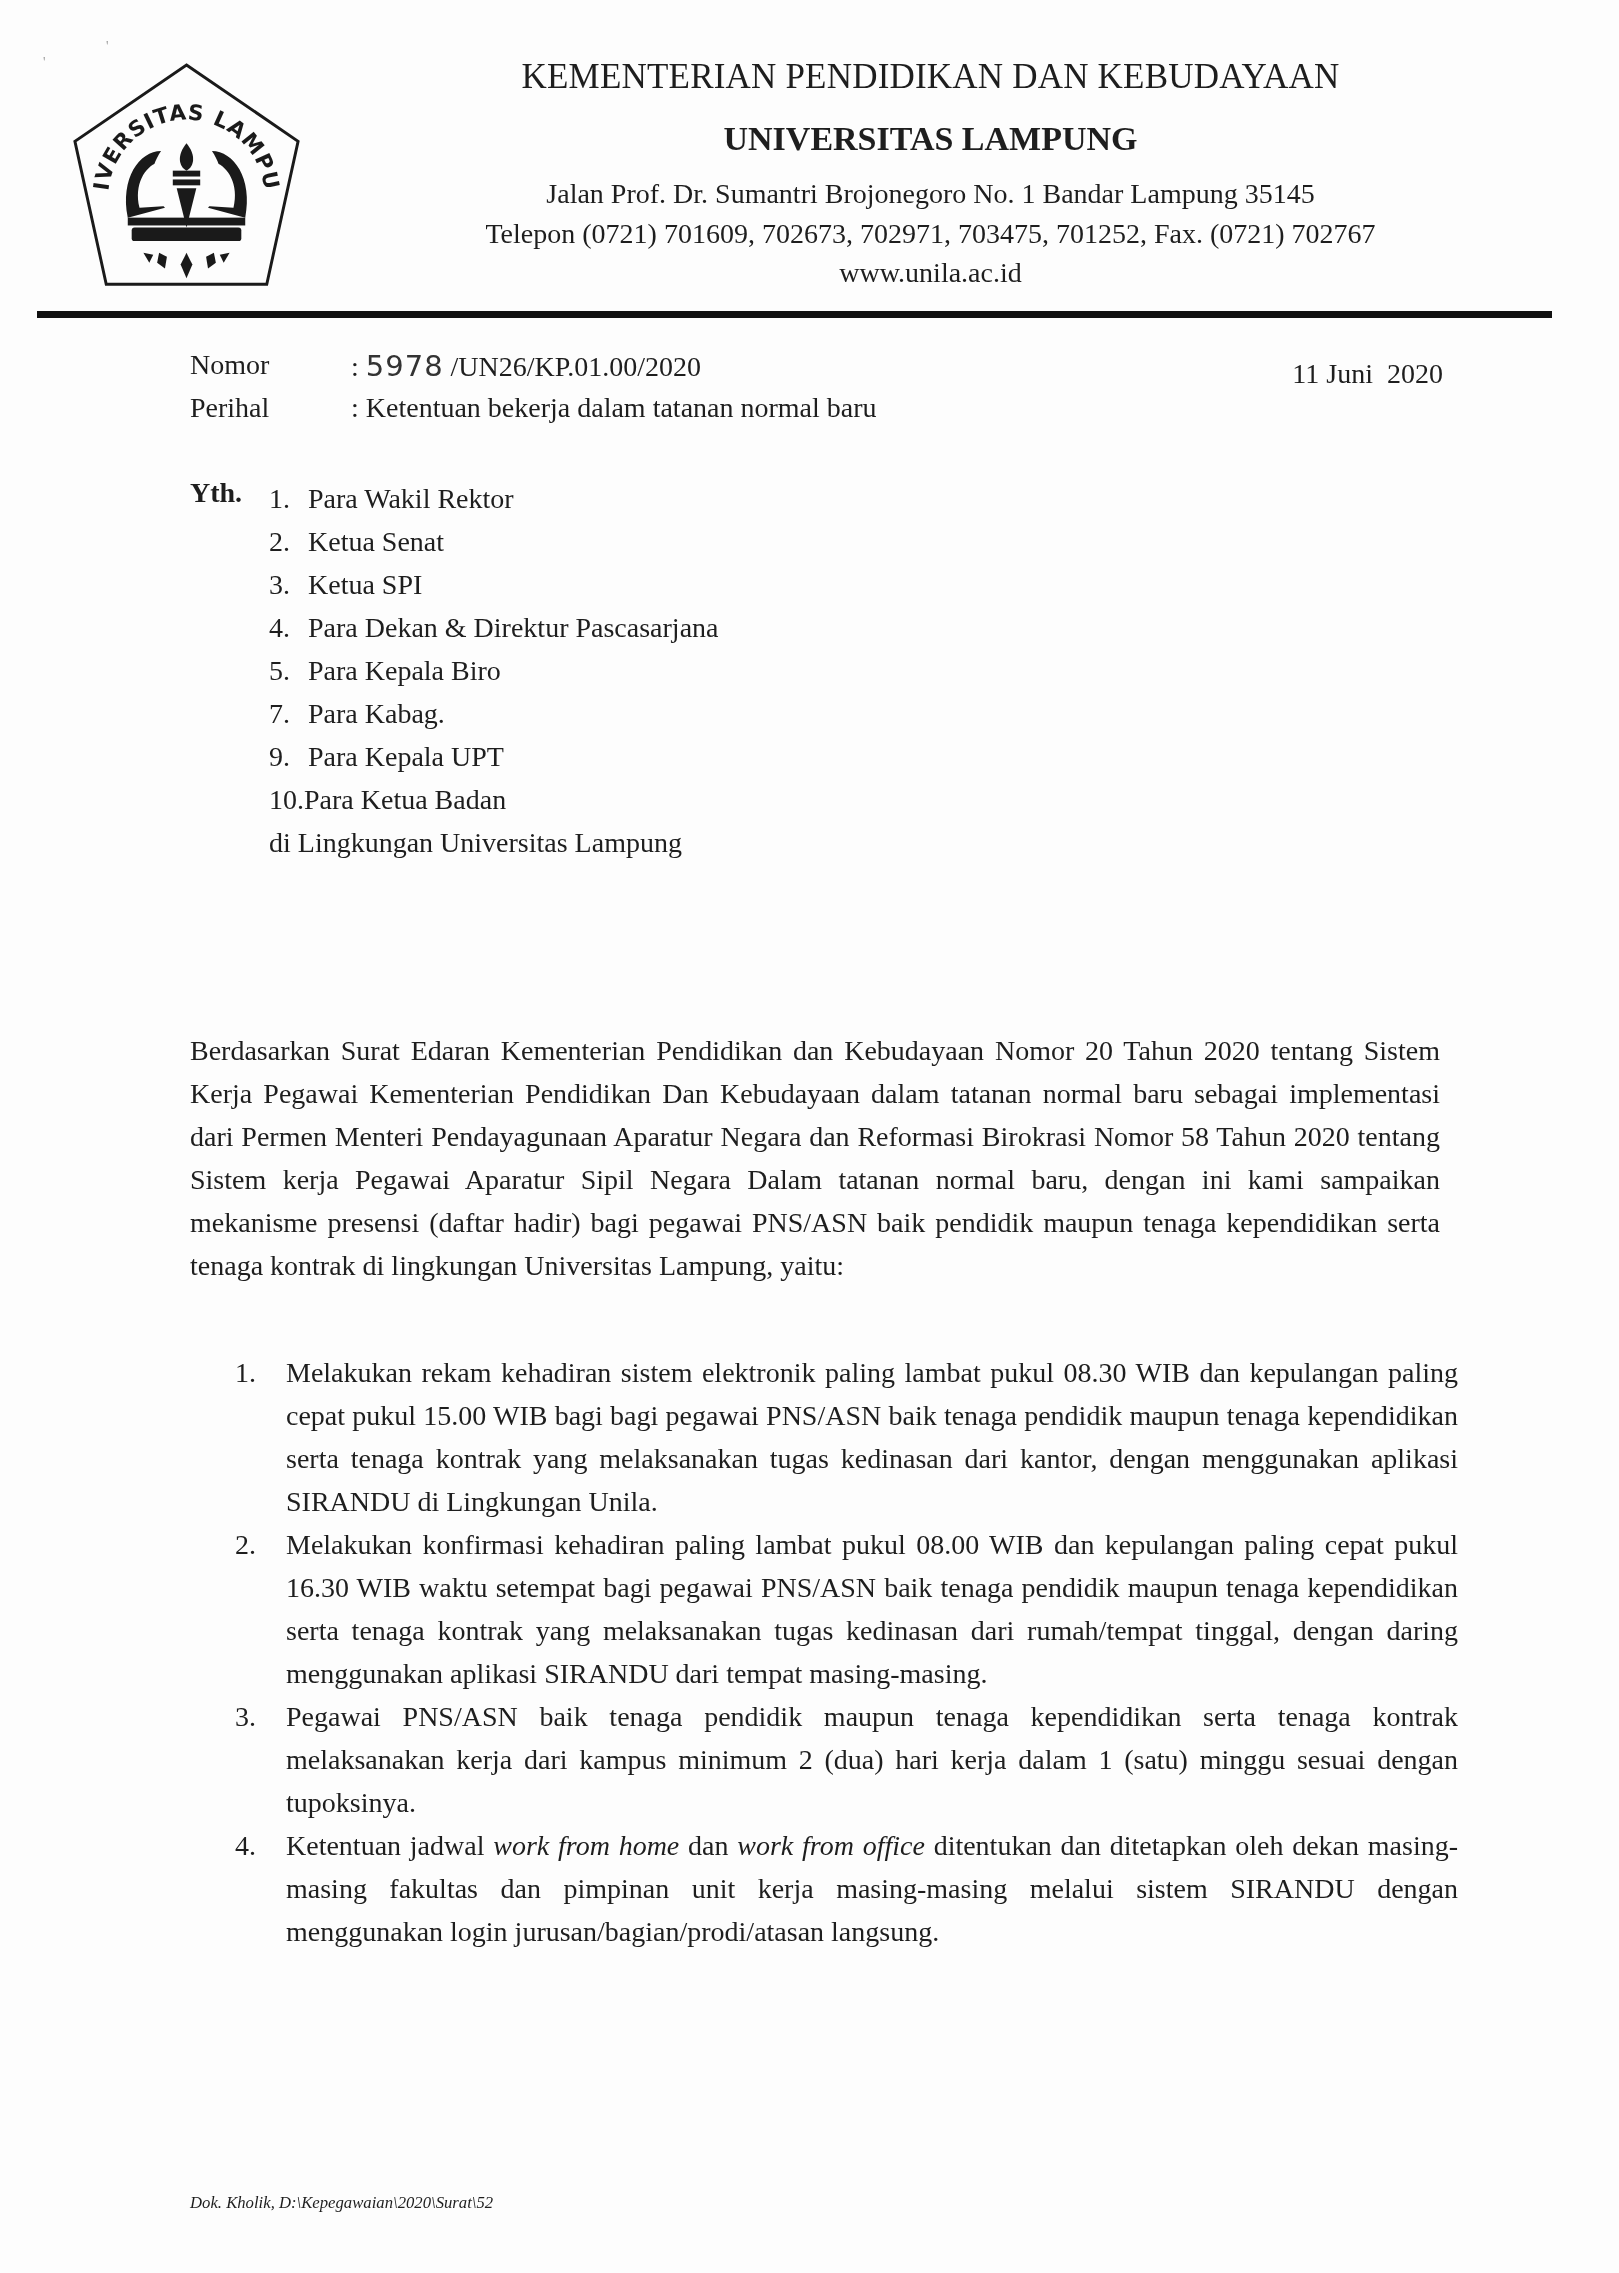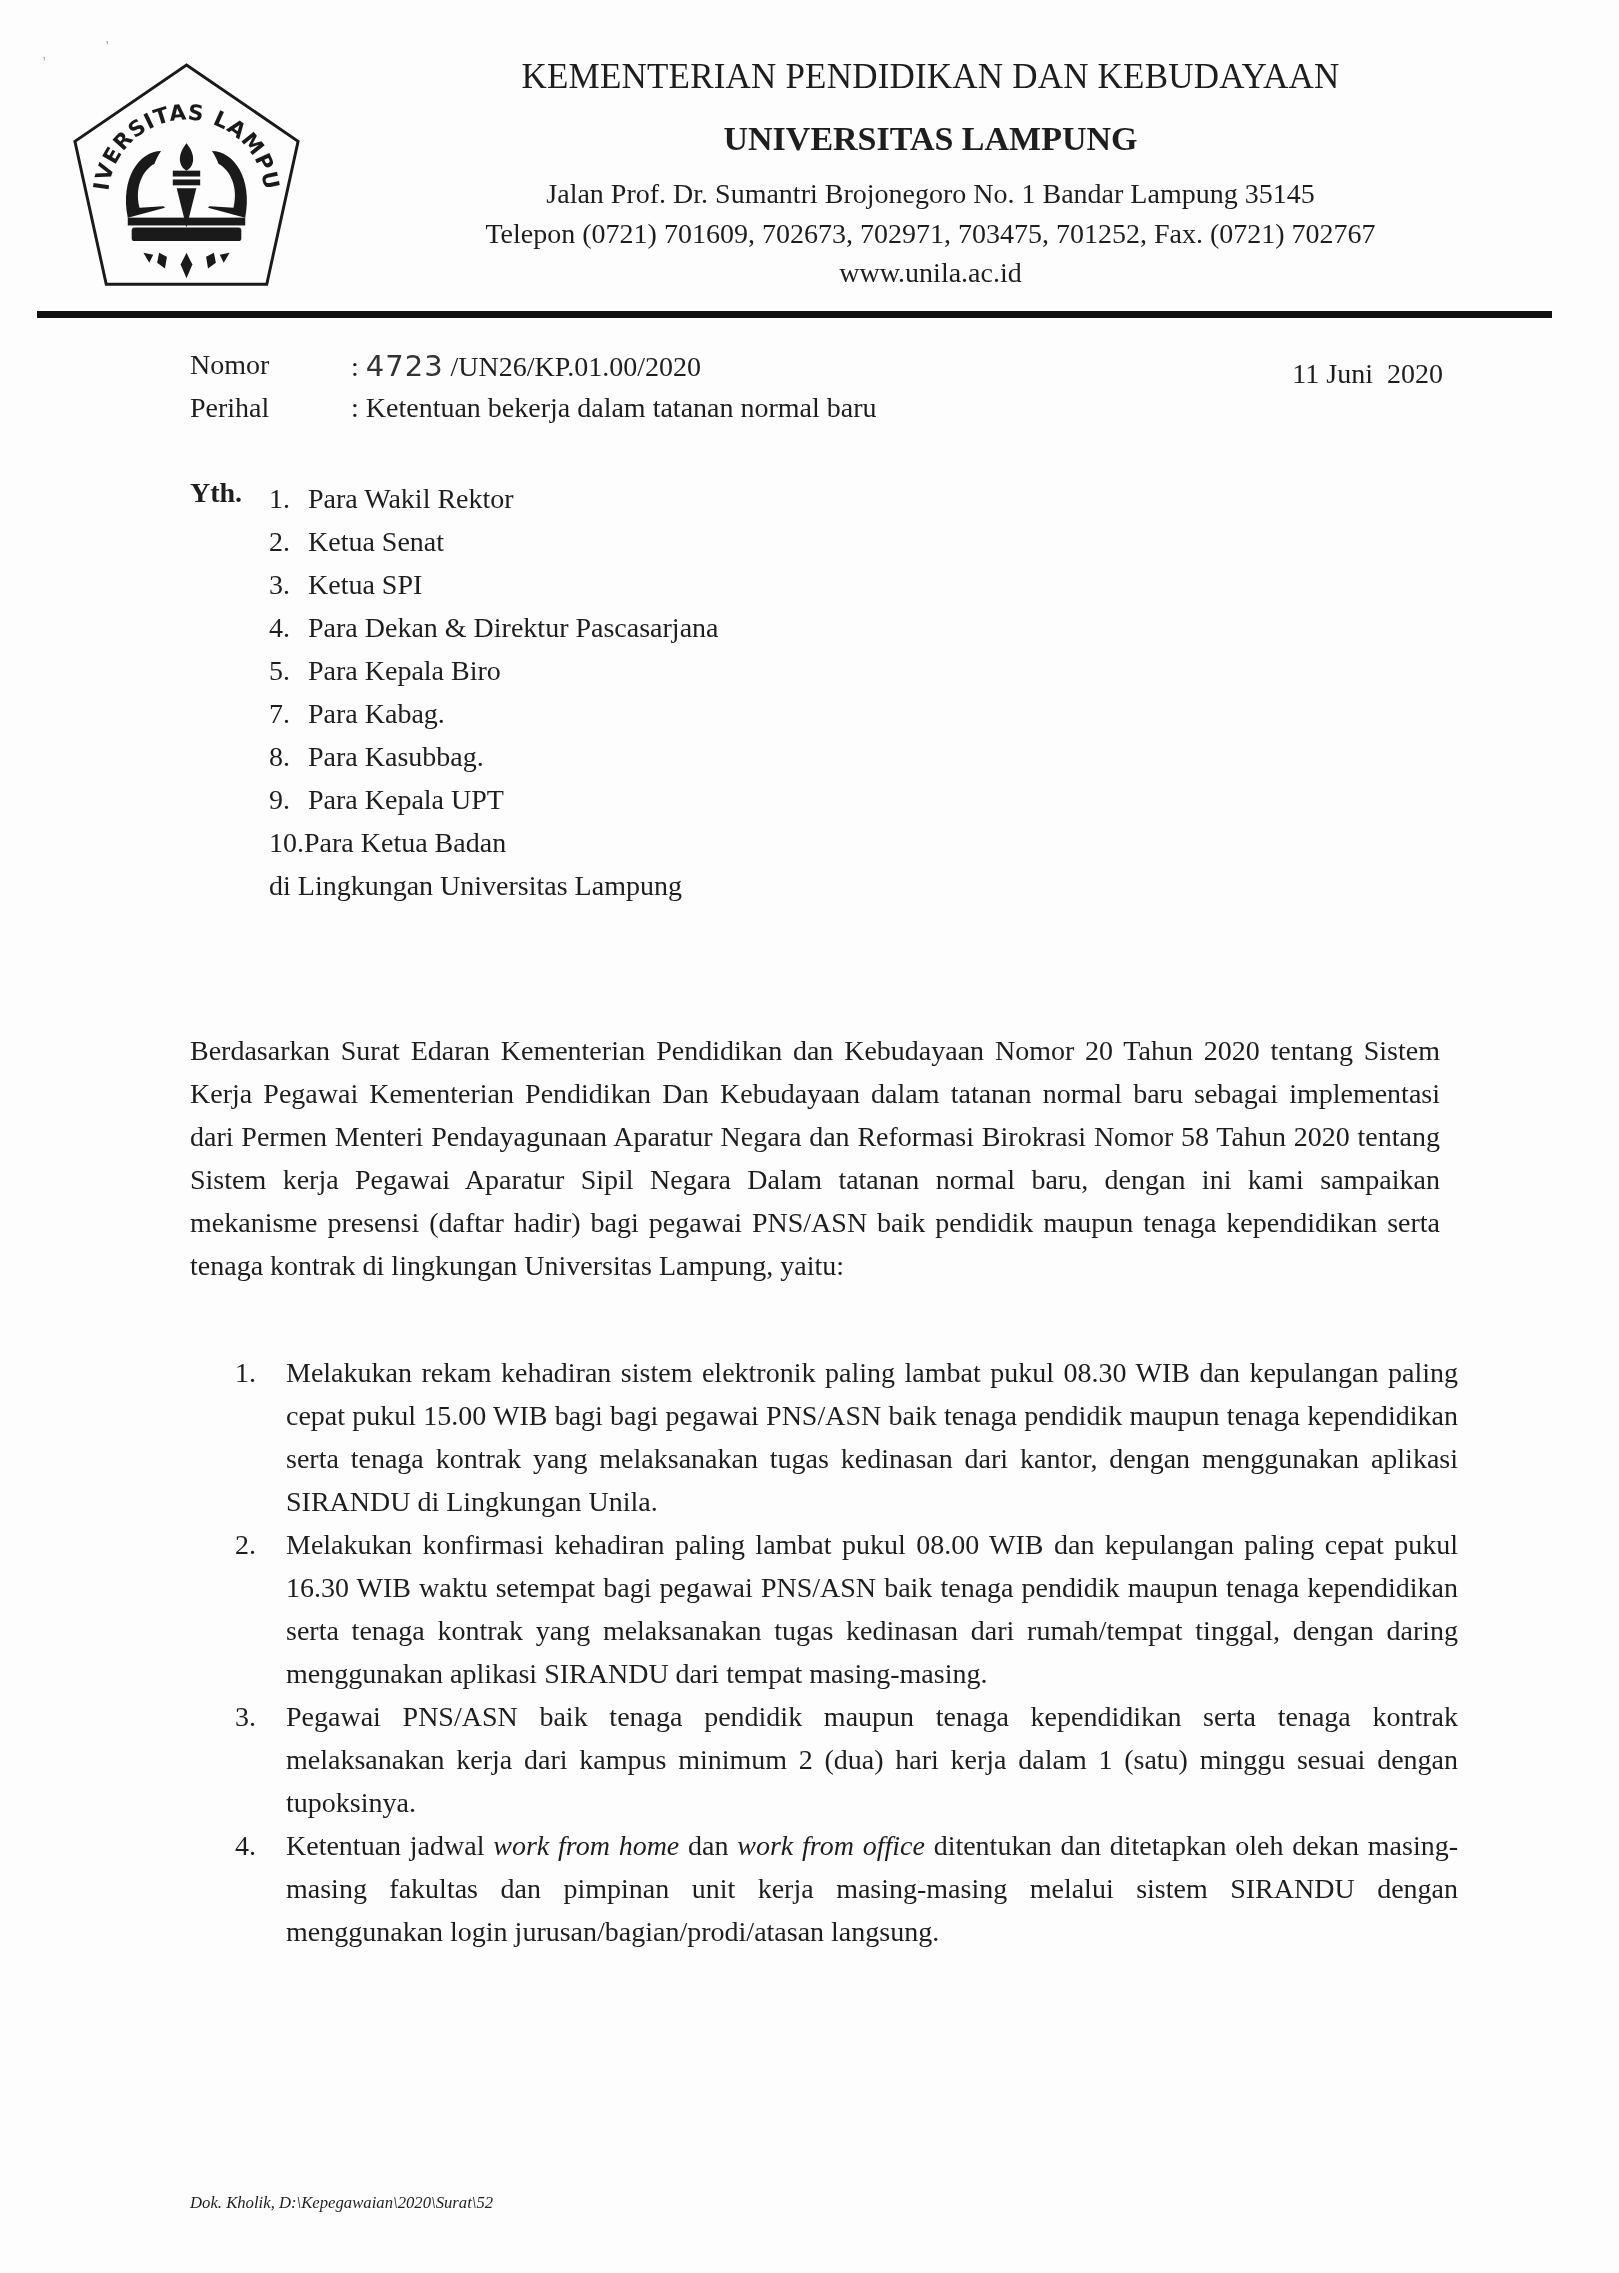--- a/index.html
+++ b/index.html
@@ -68,36 +68,35 @@
 <div class="kop kop-2">UNIVERSITAS LAMPUNG</div>
 <div class="kop kop-3">Jalan Prof. Dr. Sumantri Brojonegoro No. 1 Bandar Lampung 35145</div>
 <div class="kop kop-4">Telepon (0721) 701609, 702673, 702971, 703475, 701252, Fax. (0721) 702767</div>
 <div class="kop kop-5">www.unila.ac.id</div>
 
 <div class="rule"></div>
 
 <div class="meta lbl-nomor">Nomor</div>
 <div class="meta val-nomor">
   <span>:</span>
-  <span class="hand">4723</span>
+  <span class="hand">5978</span>
   <span>/UN26/KP.01.00/2020</span>
 </div>
 <div class="meta date" style="white-space:pre;">11 Juni  2020</div>
 <div class="meta lbl-perihal">Perihal</div>
 <div class="meta val-perihal">: Ketentuan bekerja dalam tatanan normal baru</div>
 
 <div class="yth">Yth.</div>
 <ul class="recipients">
   <li><span class="num">1.</span><span>Para Wakil Rektor</span></li>
   <li><span class="num">2.</span><span>Ketua Senat</span></li>
   <li><span class="num">3.</span><span>Ketua SPI</span></li>
   <li><span class="num">4.</span><span>Para Dekan &amp; Direktur Pascasarjana</span></li>
   <li><span class="num">5.</span><span>Para Kepala Biro</span></li>
   <li><span class="num">7.</span><span>Para Kabag.</span></li>
-  <li><span class="num">8.</span><span>Para Kasubbag.</span></li>
   <li><span class="num">9.</span><span>Para Kepala UPT</span></li>
   <li><span>10.</span><span>Para Ketua Badan</span></li>
   <li>di Lingkungan Universitas Lampung</li>
 </ul>
 
 <p class="body-p">Berdasarkan Surat Edaran Kementerian Pendidikan dan Kebudayaan Nomor 20 Tahun 2020 tentang Sistem Kerja Pegawai Kementerian Pendidikan Dan Kebudayaan dalam tatanan normal baru sebagai implementasi dari Permen Menteri Pendayagunaan Aparatur Negara dan Reformasi Birokrasi Nomor 58 Tahun 2020 tentang Sistem kerja Pegawai Aparatur Sipil Negara Dalam tatanan normal baru, dengan ini kami sampaikan mekanisme presensi (daftar hadir) bagi pegawai PNS/ASN baik pendidik maupun tenaga kependidikan serta tenaga kontrak di lingkungan Universitas Lampung, yaitu:</p>
 
 <ol class="points">
   <li><span class="pnum">1.</span><span>Melakukan rekam kehadiran sistem elektronik paling lambat pukul 08.30 WIB dan kepulangan paling cepat pukul 15.00 WIB bagi bagi pegawai PNS/ASN baik tenaga pendidik maupun tenaga kependidikan serta tenaga kontrak yang melaksanakan tugas kedinasan dari kantor, dengan menggunakan aplikasi SIRANDU di Lingkungan Unila.</span></li>
   <li><span class="pnum">2.</span><span>Melakukan konfirmasi kehadiran paling lambat pukul 08.00 WIB dan kepulangan paling cepat pukul 16.30 WIB waktu setempat bagi pegawai PNS/ASN baik tenaga pendidik maupun tenaga kependidikan serta tenaga kontrak yang melaksanakan tugas kedinasan dari rumah/tempat tinggal, dengan daring menggunakan aplikasi SIRANDU dari tempat masing-masing.</span></li>

